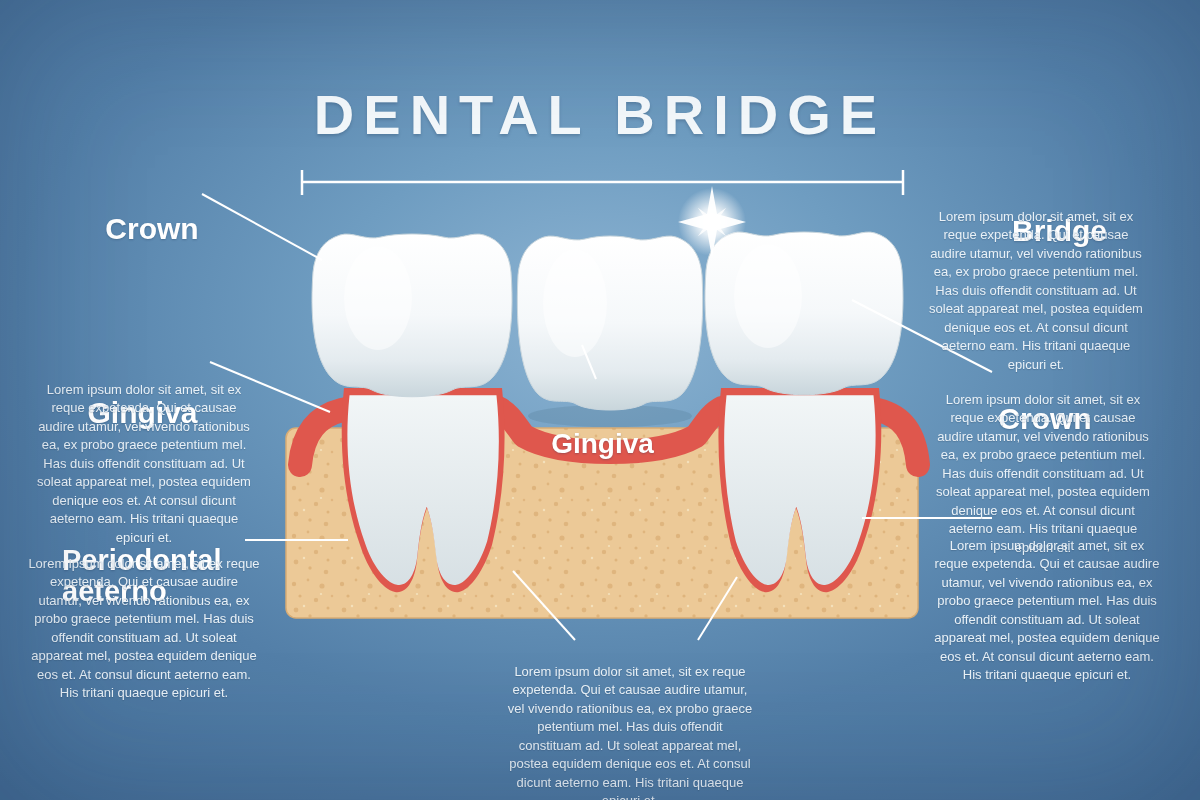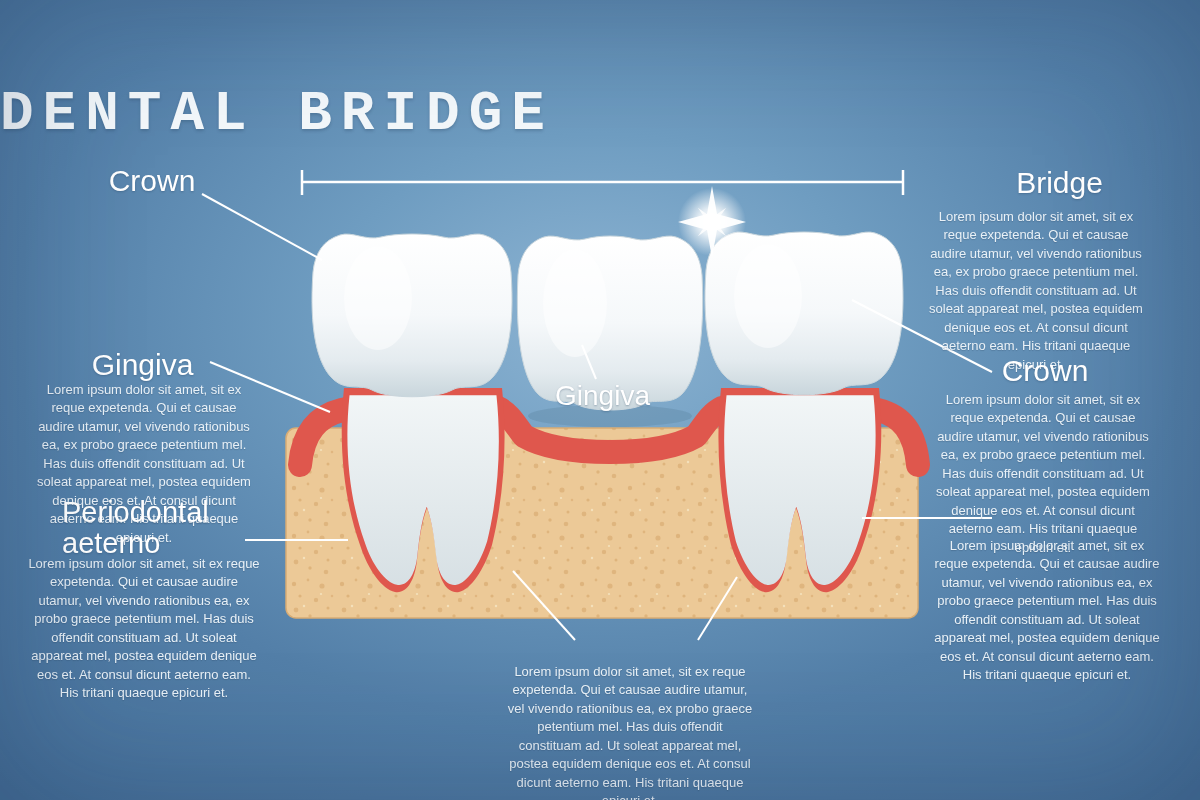--- a/index.html
+++ b/index.html
@@ -10,28 +10,27 @@
     font-family:"Liberation Sans", sans-serif;
     background:radial-gradient(ellipse 900px 620px at 50% 40%, #8db4d3 0%, #6f9dc1 30%, #537fa8 65%, #456f99 100%);
   }
   .poster::after{
     content:"";position:absolute;inset:0;pointer-events:none;
     box-shadow:inset 0 0 140px rgba(20,40,70,.25);
   }
   svg.art{position:absolute;inset:0;}
   .title{
     position:absolute;top:82px;left:0;width:100%;
-    color:#f3f8fb;
+    text-align:center;color:#f3f8fb;
     font-size:56px;font-weight:700;letter-spacing:9px;
     text-shadow:0 2px 3px rgba(30,55,85,.25);
-    font-family:Liberation Mono, monospace;
   }
   .lbl{
-    position:absolute;color:#ffffff;font-size:30px;font-weight:400;
-    text-align:center;text-shadow:0 1px 2px rgba(30,55,85,.3);
+    position:absolute;color:#ffffff;font-size:30px;font-weight:700;
+    text-align:center;text-shadow:0 1px 2px rgba(30,55,85,.3);margin-top:48px;
   }
   .lbl.small{font-size:28px;}
   .lbl.leftalign{text-align:left;line-height:1.07;font-size:29px;}
   .para{
     position:absolute;color:#e9f1f7;font-size:13px;line-height:1.42;
     text-align:center;text-shadow:0 1px 1px rgba(30,55,85,.25);
   }
 </style>
 </head>
 <body>

